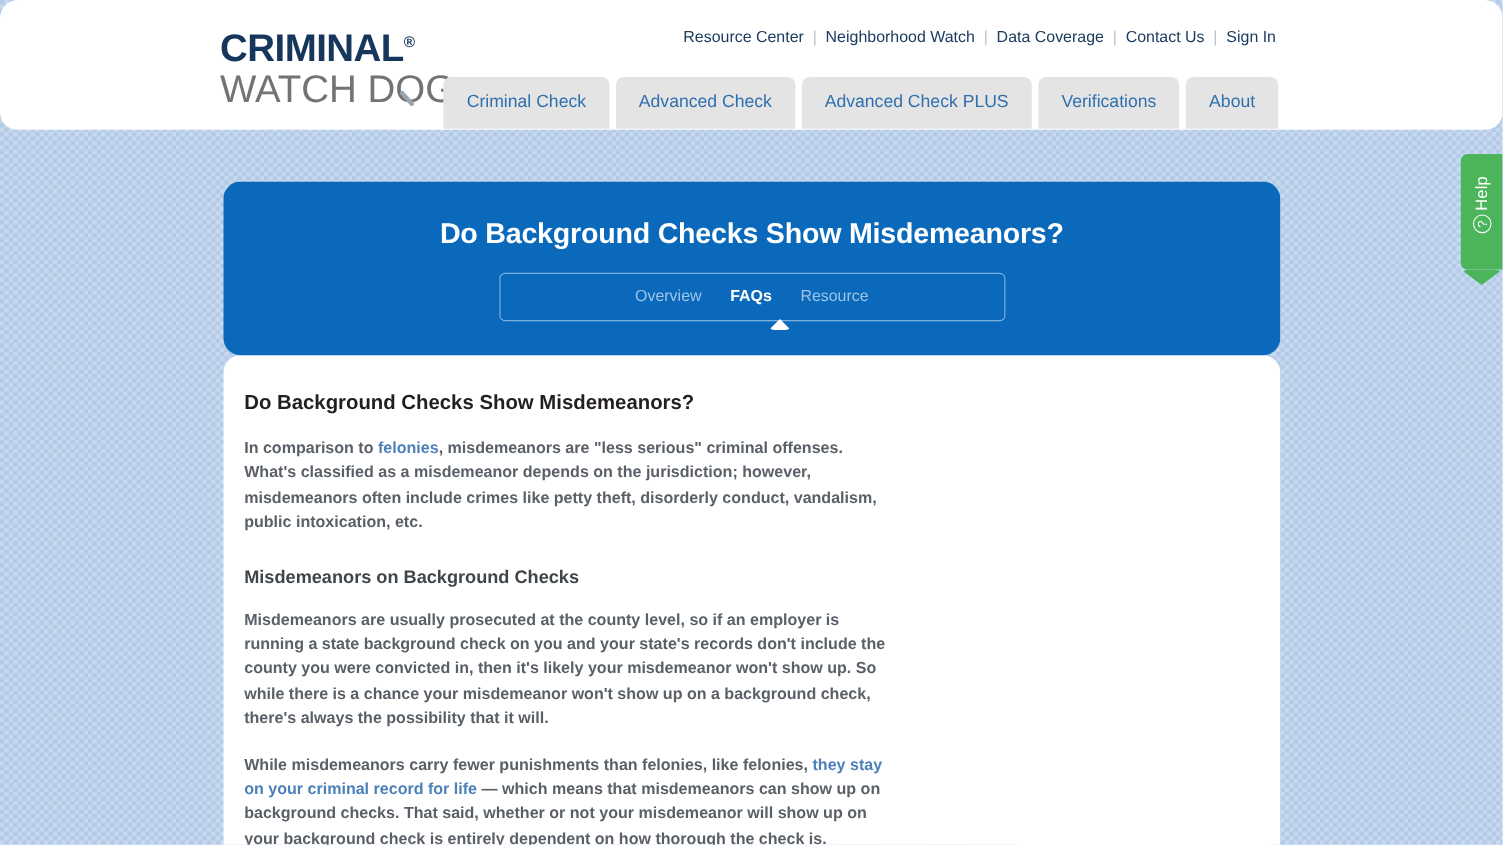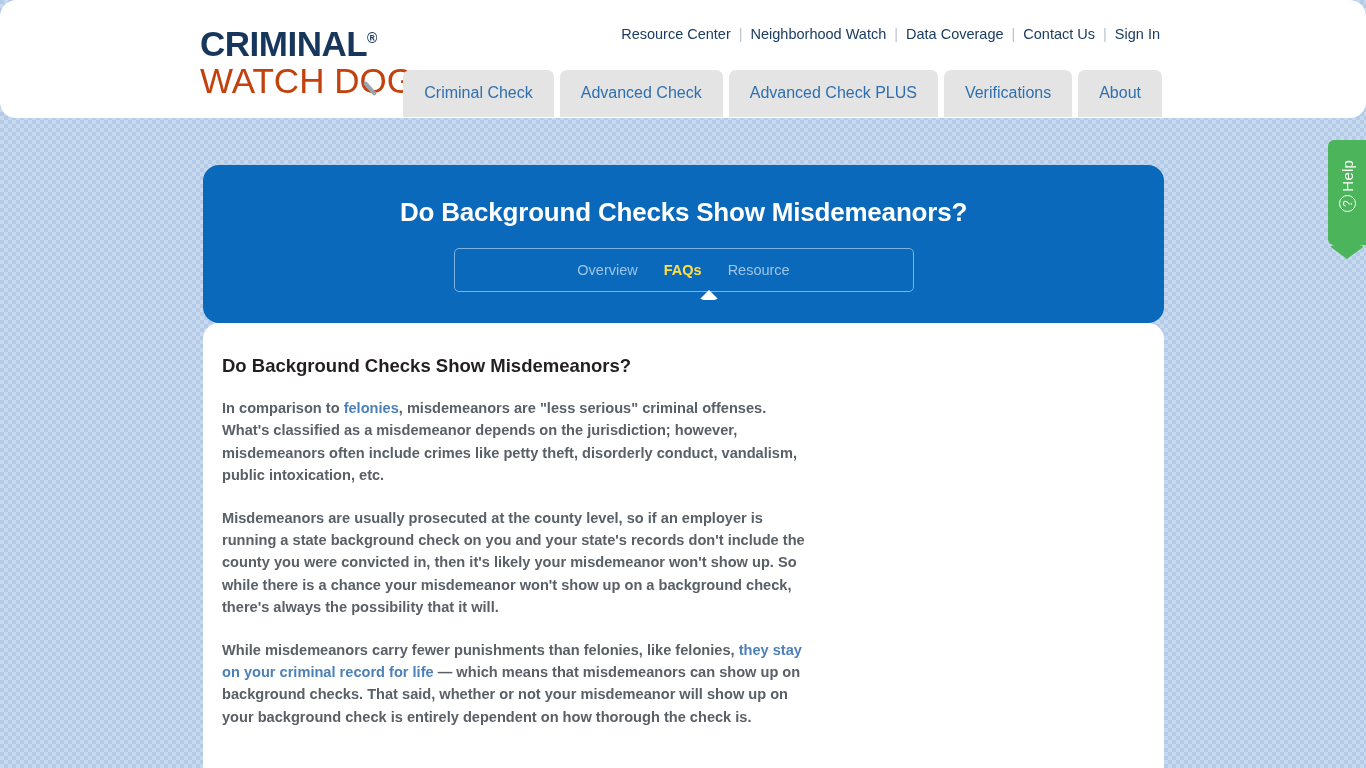--- a/index.html
+++ b/index.html
@@ -51,21 +51,21 @@
   }
   #logo .logo-reg {
     font-size: 14px;
     vertical-align: super;
     font-weight: bold;
   }
   #logo .logo-bottom {
     font-size: 35px;
     font-weight: normal;
     letter-spacing: 0px;
-    color: #c2410c;
+    color: #737373;
     line-height: 38px;
     white-space: nowrap;
     position: relative;
   }
   #logo .mag-handle {
     position: absolute;
     width: 4px;
     height: 17px;
     background: #98a4ae;
     border-radius: 2px;
@@ -156,21 +156,21 @@
   }
   #sub-nav a {
     color: #9cc5e6;
     font-size: 14.5px;
     text-decoration: none;
     padding: 0 13px;
     line-height: 42px;
     white-space: nowrap;
   }
   #sub-nav a.active {
-    color: #fde047;
+    color: #ffffff;
     font-weight: bold;
   }
   #sub-nav .pointer {
     position: absolute;
     left: 244px;
     bottom: -9px;
     width: 0; height: 0;
     border-left: 10px solid transparent;
     border-right: 10px solid transparent;
     border-bottom: 10px solid #ffffff;
@@ -302,20 +302,21 @@
     </nav>
   </div>
 
   <div id="card-body">
     <article class="article">
 
       <h2>Do Background Checks Show Misdemeanors?</h2>
 
       <p><span>In comparison to </span><a href="#">felonies</a><span>, misdemeanors are "less serious" criminal offenses. What's classified as a misdemeanor depends on the jurisdiction; however, misdemeanors often include crimes like petty theft, disorderly conduct, vandalism, public intoxication, etc.</span></p>
 
+      <h3>Misdemeanors on Background Checks</h3>
 
       <p>Misdemeanors are usually prosecuted at the county level, so if an employer is running a state background check on you and your state's records don't include the county you were convicted in, then it's likely your misdemeanor won't show up. So while there is a chance your misdemeanor won't show up on a background check, there's always the possibility that it will.</p>
 
       <p><span>While misdemeanors carry fewer punishments than felonies, like felonies, </span><a href="#">they stay on your criminal record for life</a><span> — which means that misdemeanors can show up on background checks. That said, whether or not your misdemeanor will show up on your background check is entirely dependent on how thorough the check is.</span></p>
 
     </article>
   </div>
 
 </main>
 

